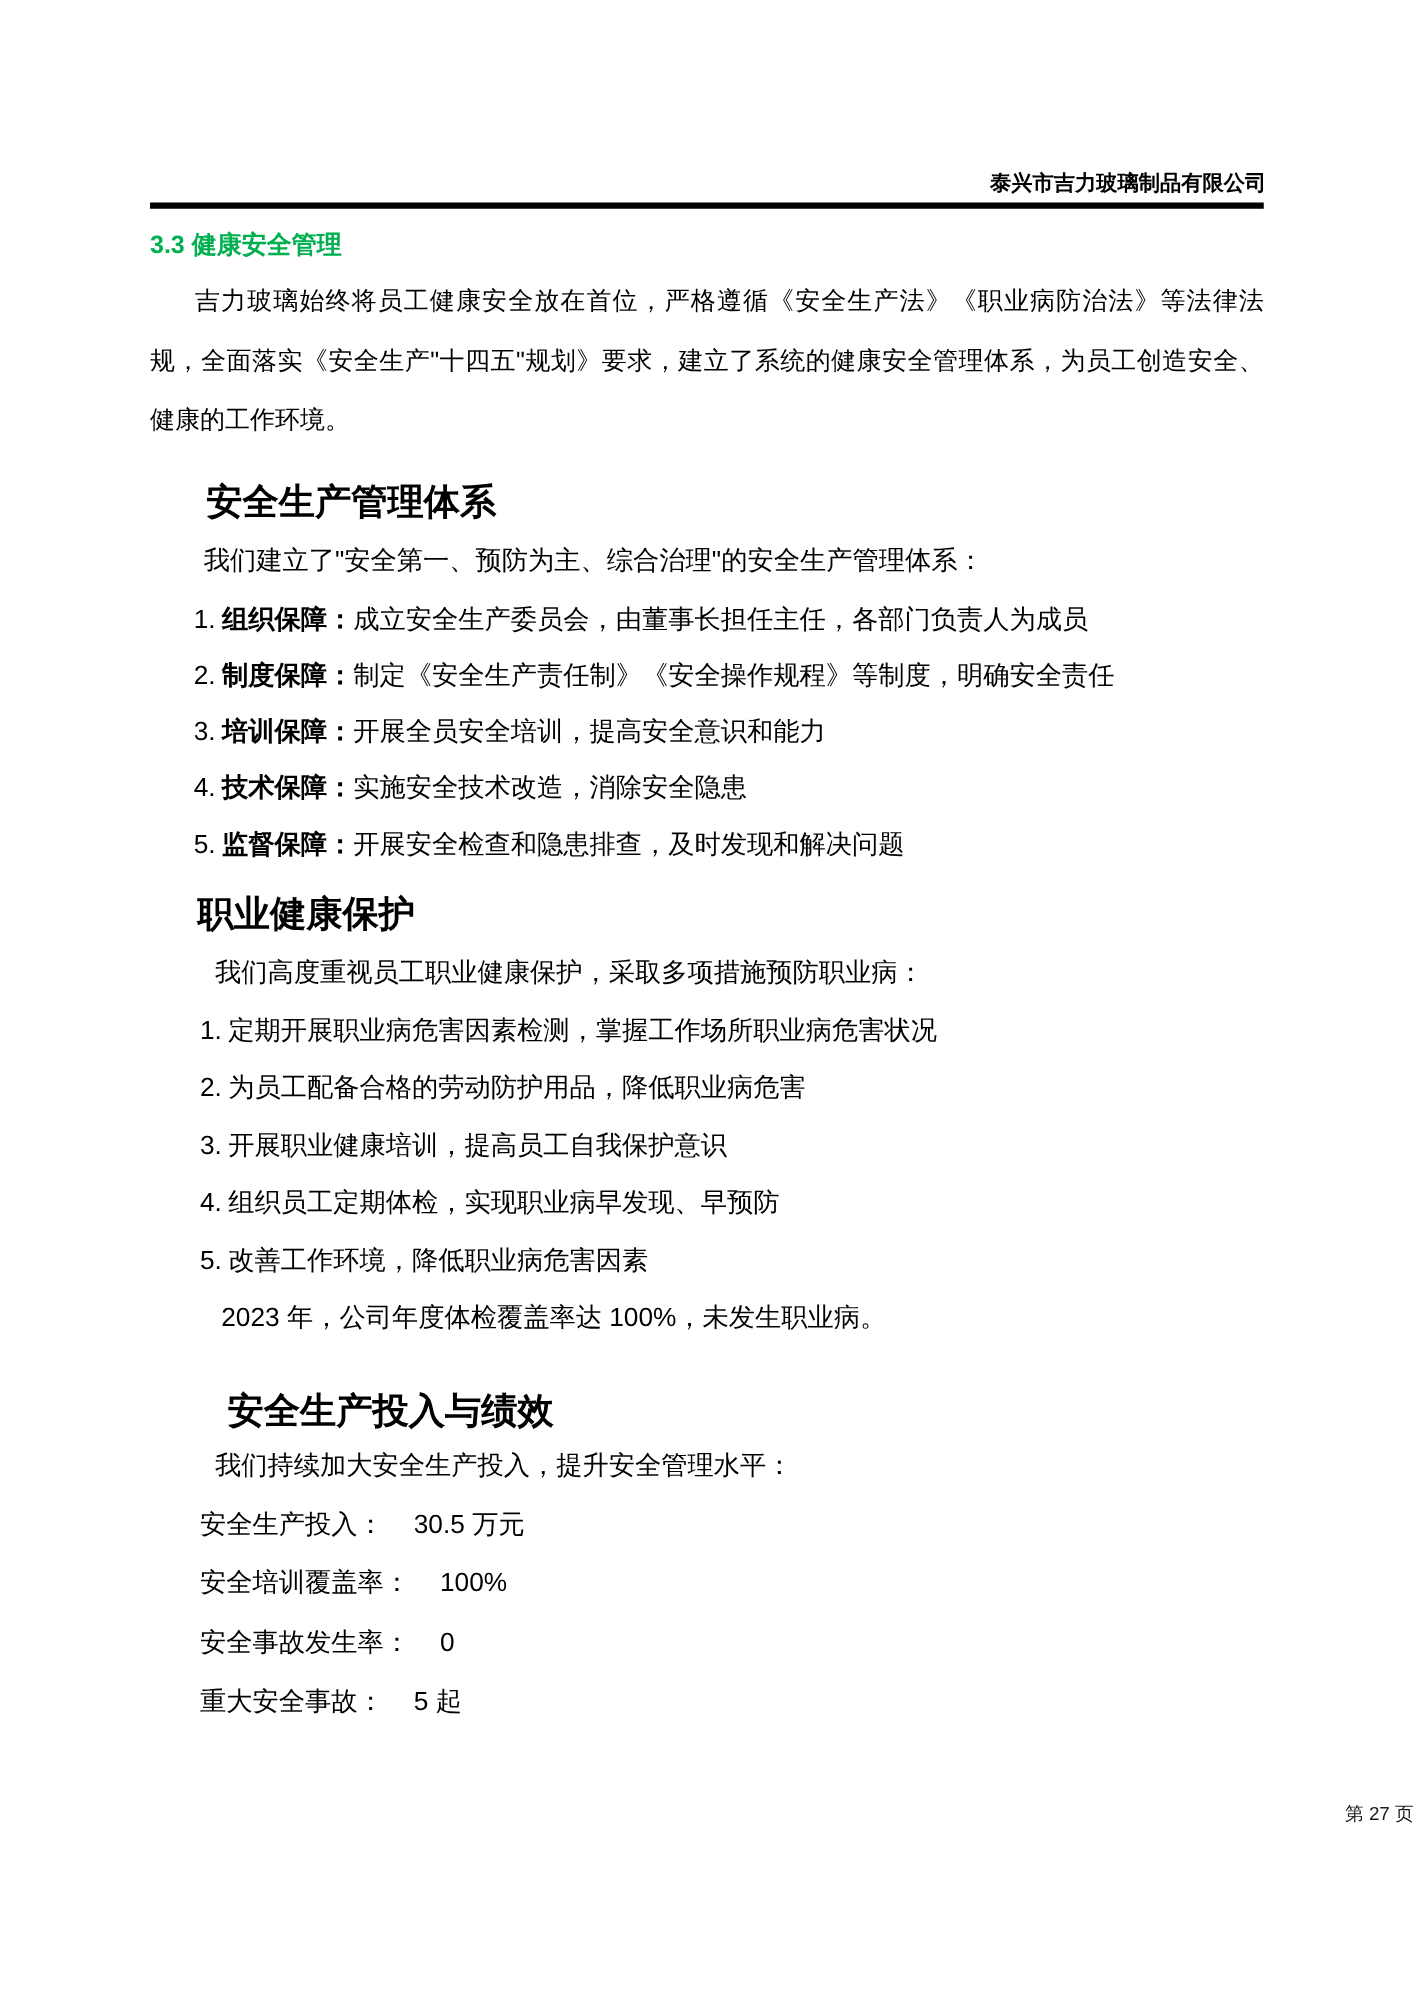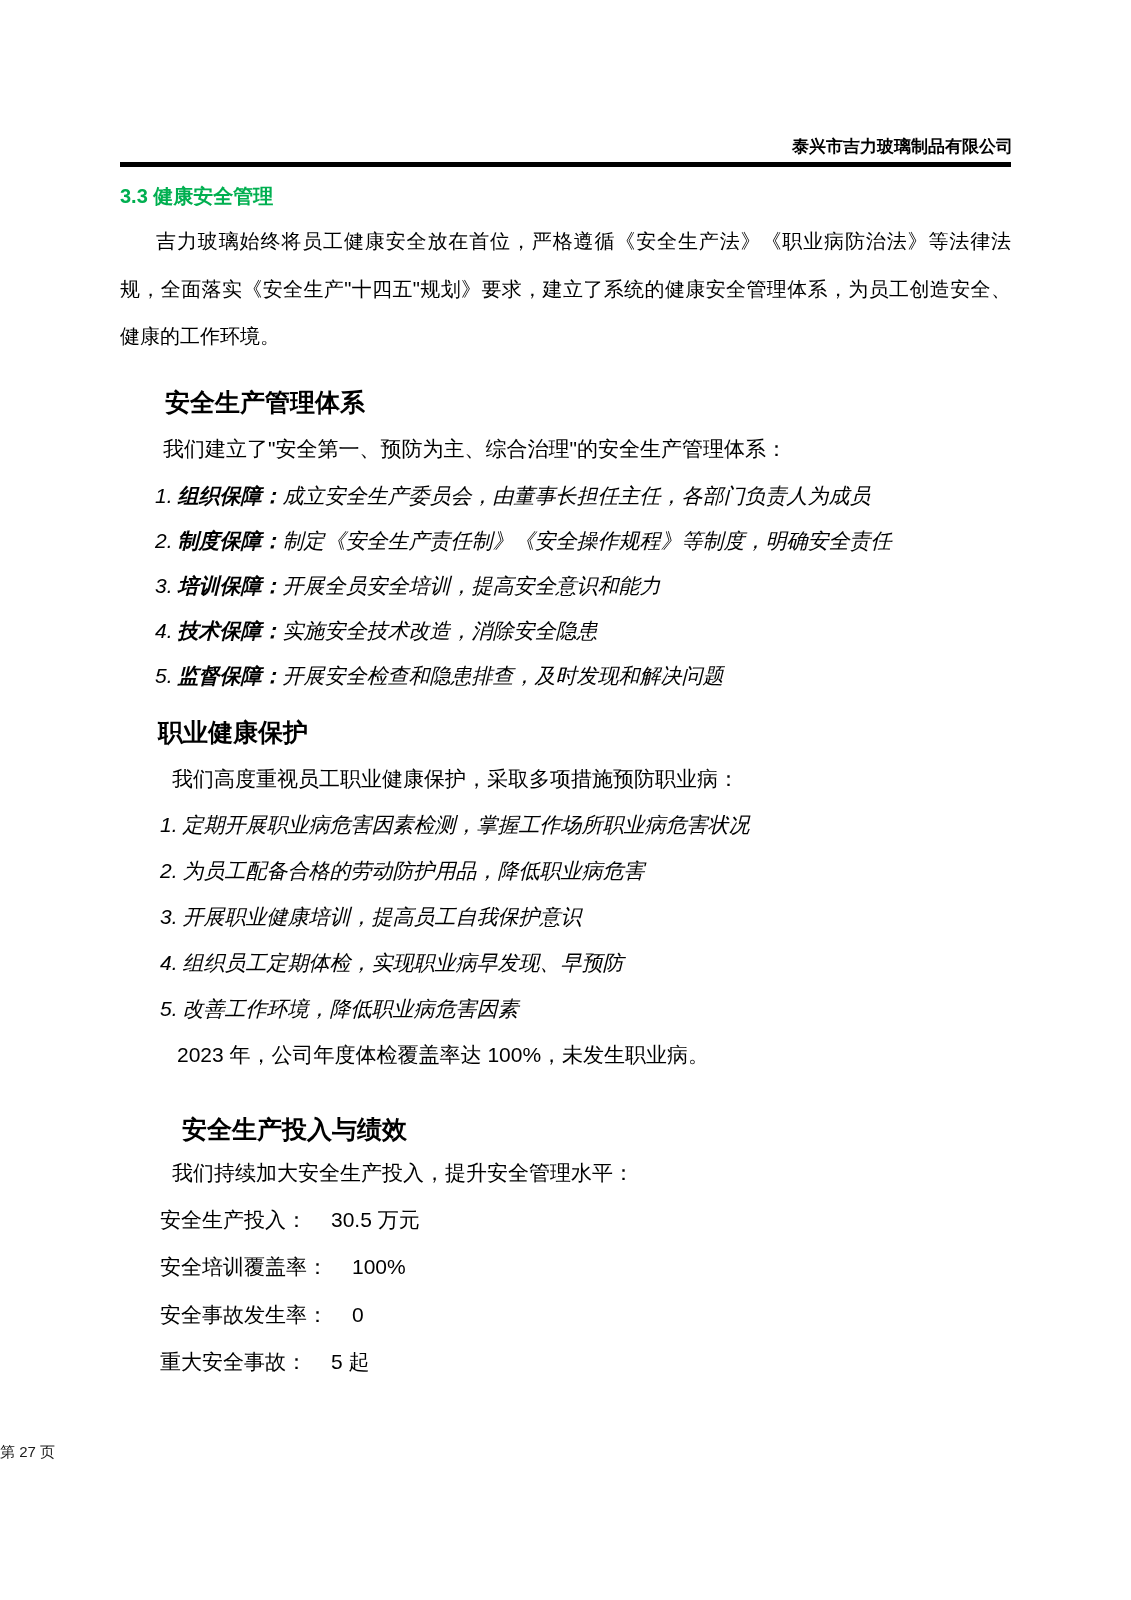--- a/index.html
+++ b/index.html
@@ -37,21 +37,21 @@
   
   .lead {
     margin: 5px 120px 0 120px;
     font-size: 20px;
     line-height: 47.5px;
     text-align: justify;
     text-indent: 36px;
   }
   
   .h2 {
-    font-size: 25px;
+    font-size: 29px;
     line-height: 34px;
     font-weight: bold;
     margin: 0 120px;
   }
   .h2a { margin-top: 24px;  margin-left: 165px; }
   .h2b { margin-top: 24px;  margin-left: 158px; }
   .h2c { margin-top: 42px;  margin-left: 182px; }
   
   .intro {
     font-size: 21px;
@@ -61,21 +61,20 @@
   .intro1 { margin-top: 15px; margin-left: 163px; }
   .intro2 { margin-top: 15px; margin-left: 172px; }
   .intro3 { margin-top: 12px; margin-left: 172px; }
   
   .list { margin: 17px 120px 0 120px; }
   .list1 { margin-left: 155px; }
   .list2 { margin-left: 160px; margin-top: 16px; }
   .li {
     font-size: 21px;
     line-height: 30px;
-    font-style: italic;
   }
   .list1 .li { margin-bottom: 15px; }
   .list2 .li { margin-bottom: 16px; }
   .num { margin-right: 5px; }
   .lbl { font-weight: bold; }
   
   .summary {
     font-size: 21px;
     line-height: 30px;
     margin: 0 120px 0 177px;
@@ -87,21 +86,21 @@
     line-height: 30px;
     margin-bottom: 17.5px;
   }
   .m-value { margin-left: 24px; }
   
   .footer {
     position: absolute;
     left: 0;
     right: 0;
     top: 1441px;
-    text-align: left;
+    text-align: right;
     font-size: 15px;
     line-height: 22px;
     color: #1a1a1a;
   }
 </style>
 </head>
 <body>
 
 <div class="page">
 

